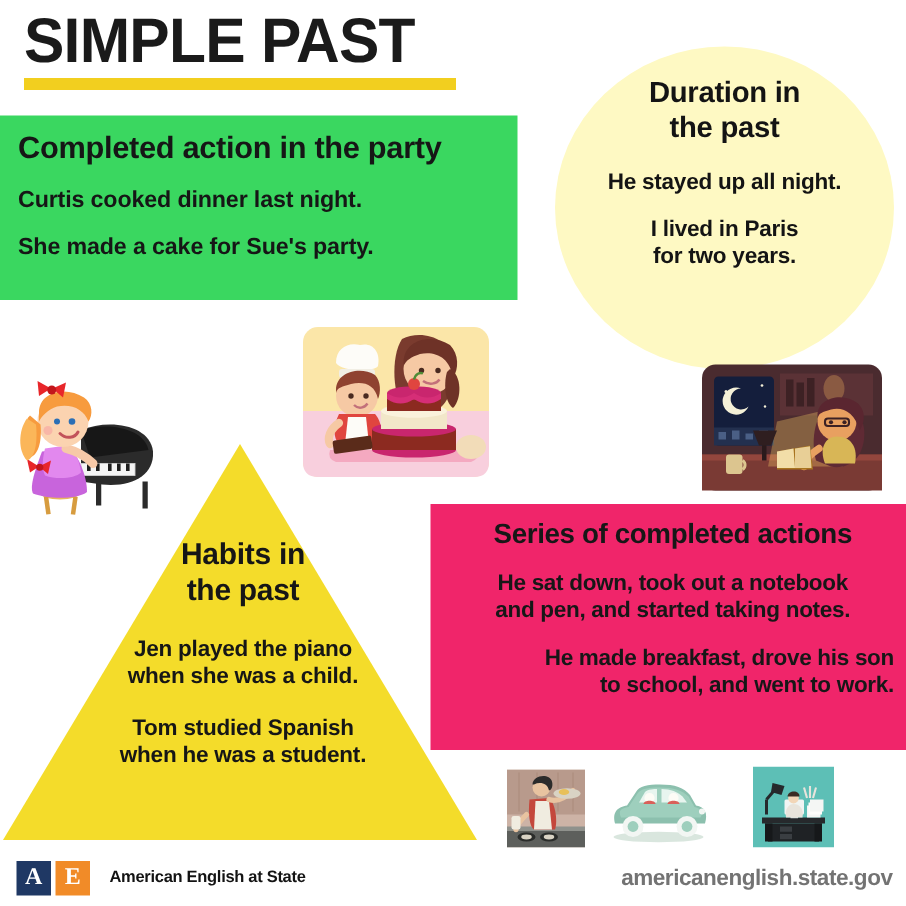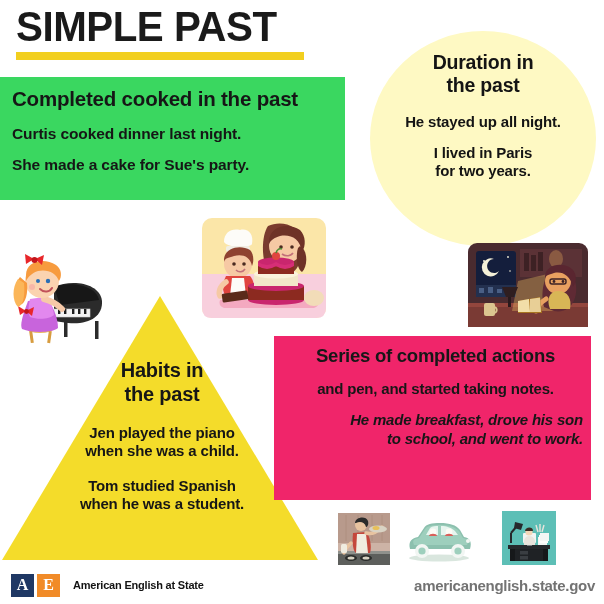--- a/index.html
+++ b/index.html
@@ -127,21 +127,21 @@
     font-weight: bold;
     color: #161616;
     line-height: 1.22;
     letter-spacing: -0.15px;
     margin-bottom: 16px;
   }
 
   
   #pink-box {
     position: absolute;
-    left: 274px;
+    left: 287px;
     top: 336px;
     width: 317px;
     height: 164px;
     background: #f0256a;
     box-sizing: border-box;
     padding: 9px 8px 0 14px;
     text-align: center;
   }
   #pink-box .heading {
     font-size: 18.5px;
@@ -154,21 +154,20 @@
   #pink-box .example {
     font-size: 15px;
     font-weight: bold;
     color: #171717;
     line-height: 1.22;
     letter-spacing: -0.2px;
     margin-bottom: 13px;
   }
   #pink-box .example.right {
     text-align: right;
-    font-style: italic;
   }
 
   
   #footer {
     position: absolute;
     left: 0;
     bottom: 0;
     width: 604px;
     height: 38px;
     background: #ffffff;
@@ -220,21 +219,21 @@
 </style>
 </head>
 <body>
 
 <div id="title-block">
   <div id="page-title">SIMPLE PAST</div>
   <div id="title-underline"></div>
 </div>
 
 <div id="green-box">
-  <div class="heading">Completed cooked in the past</div>
+  <div class="heading">Completed action in the party</div>
   <div class="example">Curtis cooked dinner last night.</div>
   <div class="example">She made a cake for Sue's party.</div>
 </div>
 
 <div id="blue-circle">
   <div class="heading">
     <div>Duration in</div>
     <div>the past</div>
   </div>
   <div class="example">He stayed up all night.</div>
@@ -258,20 +257,21 @@
   </div>
   <div class="example">
     <div>Tom studied Spanish</div>
     <div>when he was a student.</div>
   </div>
 </div>
 
 <div id="pink-box">
   <div class="heading">Series of completed actions</div>
   <div class="example">
+    <div>He sat down, took out a notebook</div>
     <div>and pen, and started taking notes.</div>
   </div>
   <div class="example right">
     <div>He made breakfast, drove his son</div>
     <div>to school, and went to work.</div>
   </div>
 </div>
 
 <svg class="illus" id="illus-piano" viewBox="0 0 104 104">
 

